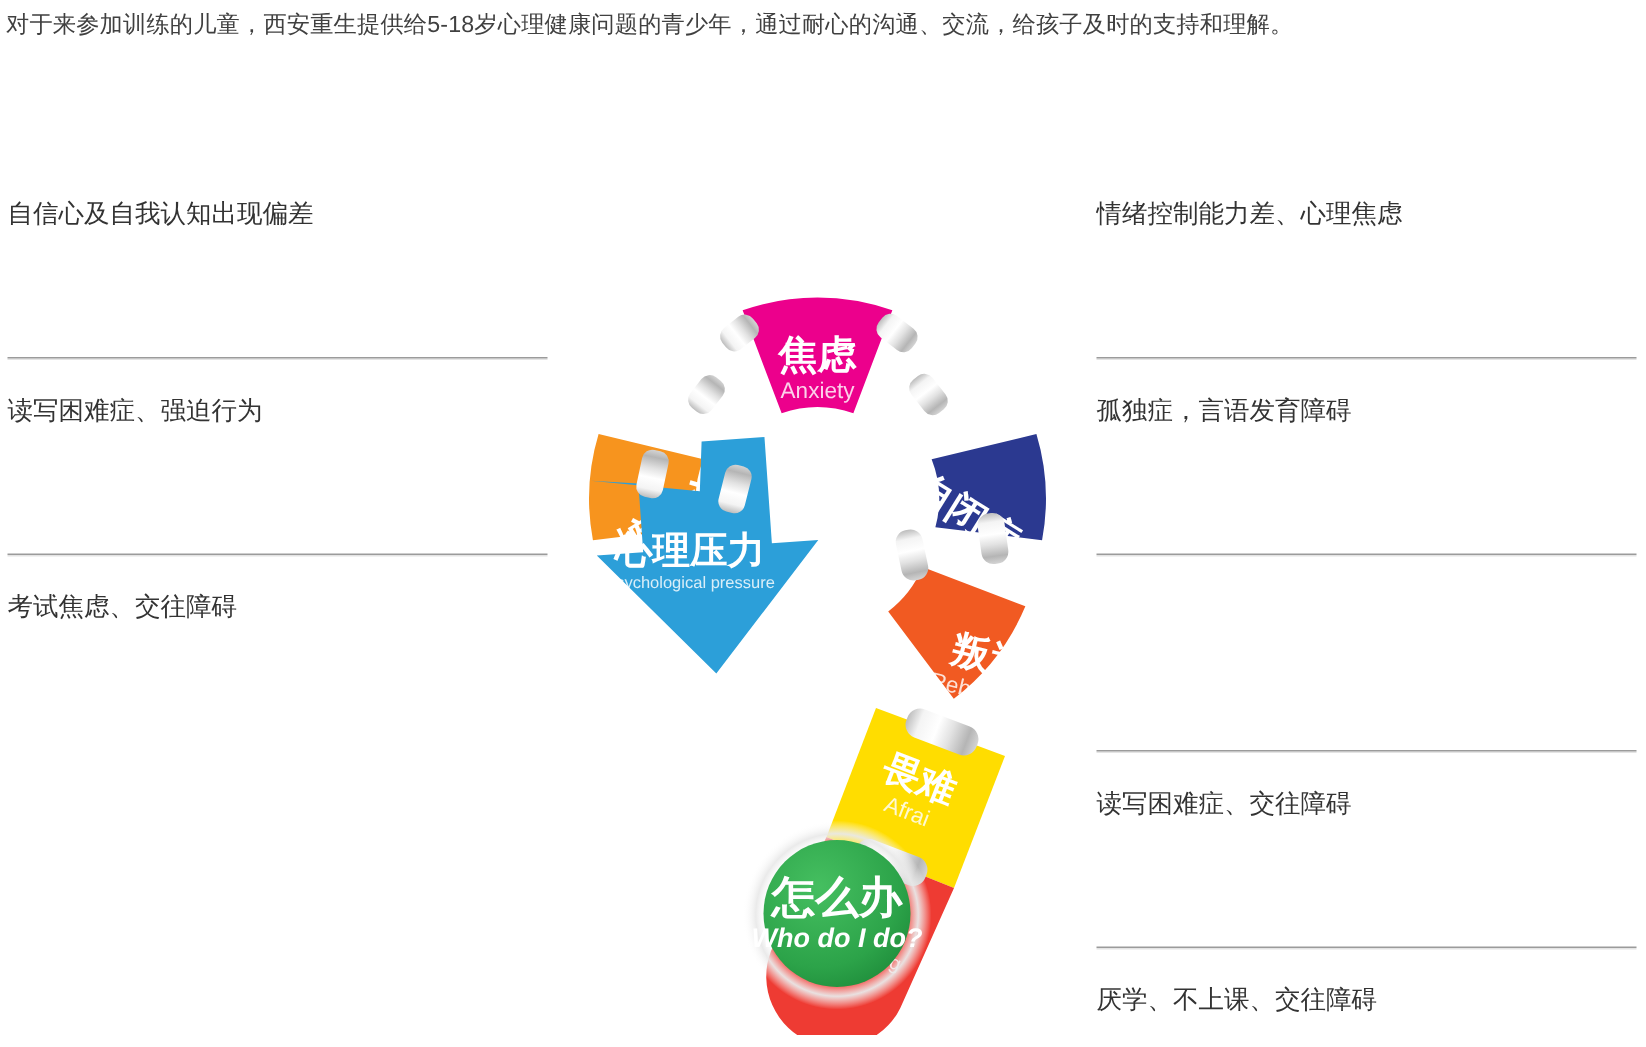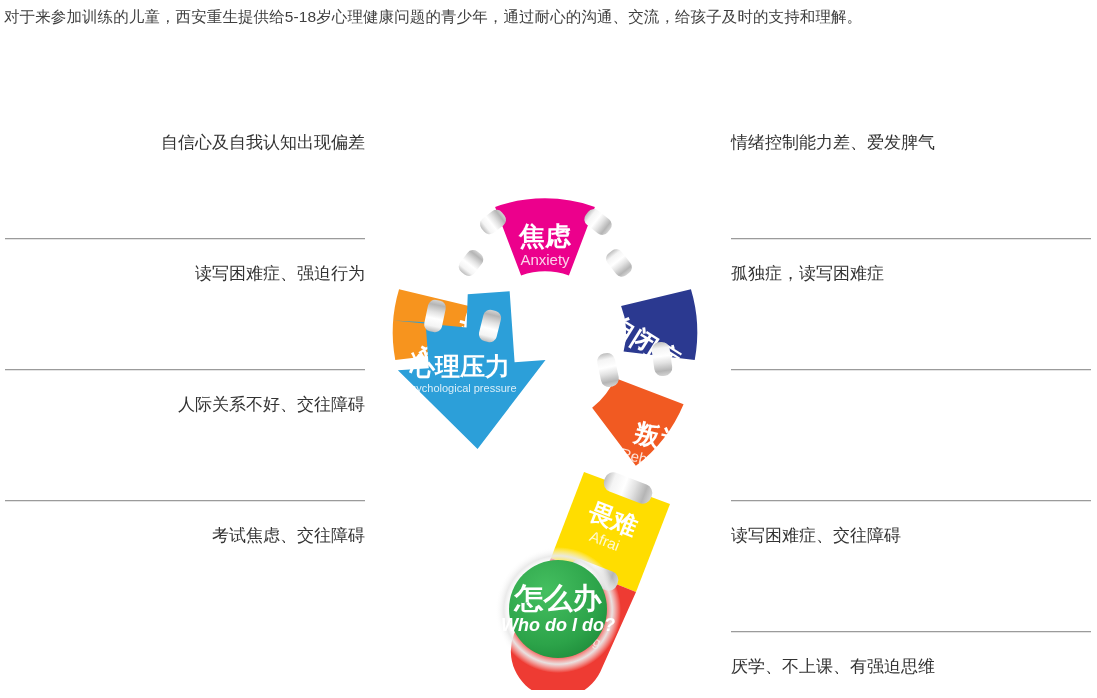--- a/index.html
+++ b/index.html
@@ -50,21 +50,21 @@
   }
   .symptom-row .symptom-text {
     position: absolute;
     width: 100%;
     top: 22px;
     font-size: 17px;
     line-height: 26px;
     color: #333333;
     white-space: nowrap;
   }
-  #left-column .symptom-text { text-align: right; }
+  #left-column .symptom-text { text-align: left; }
   #right-column .symptom-text { text-align: left; }
 
   .symptom-row .row-divider {
     position: absolute;
     left: 0;
     bottom: 0;
     width: 100%;
     height: 1px;
     background: #9b9b9b;
     box-shadow: 0 1px 0 0 #e4e4e4;
@@ -109,48 +109,44 @@
 
 <div id="left-column">
   <div class="symptom-row">
     <div class="symptom-text">自信心及自我认知出现偏差</div>
     <div class="row-divider"></div>
   </div>
   <div class="symptom-row">
     <div class="symptom-text">读写困难症、强迫行为</div>
     <div class="row-divider"></div>
   </div>
-  <div class="symptom-row">
-    <div class="symptom-text">人际关系不好、交往障碍</div>
-    <div class="row-divider"></div>
-  </div>
   <div class="symptom-row no-divider">
     <div class="symptom-text">考试焦虑、交往障碍</div>
 
   </div>
 </div>
 
 <div id="right-column">
   <div class="symptom-row">
-    <div class="symptom-text">情绪控制能力差、爱发脾气</div>
-    <div class="row-divider"></div>
-  </div>
-  <div class="symptom-row">
-    <div class="symptom-text">孤独症，读写困难症</div>
+    <div class="symptom-text">情绪控制能力差、心理焦虑</div>
+    <div class="row-divider"></div>
+  </div>
+  <div class="symptom-row">
+    <div class="symptom-text">孤独症，言语发育障碍</div>
     <div class="row-divider"></div>
   </div>
   <div class="symptom-row">
     <div class="row-divider"></div>
   </div>
   <div class="symptom-row">
     <div class="symptom-text">读写困难症、交往障碍</div>
     <div class="row-divider"></div>
   </div>
   <div class="symptom-row no-divider">
-    <div class="symptom-text">厌学、不上课、有强迫思维</div>
+    <div class="symptom-text">厌学、不上课、交往障碍</div>
 
   </div>
 </div>
 
 <div id="question-graphic">
   <svg width="420" height="570" viewBox="0 0 420 570" xmlns="http://www.w3.org/2000/svg">
     <defs>
 
       <linearGradient id="bandGrad" x1="0" y1="0" x2="1" y2="0">
         <stop offset="0%" stop-color="#bdbdbd"></stop>

